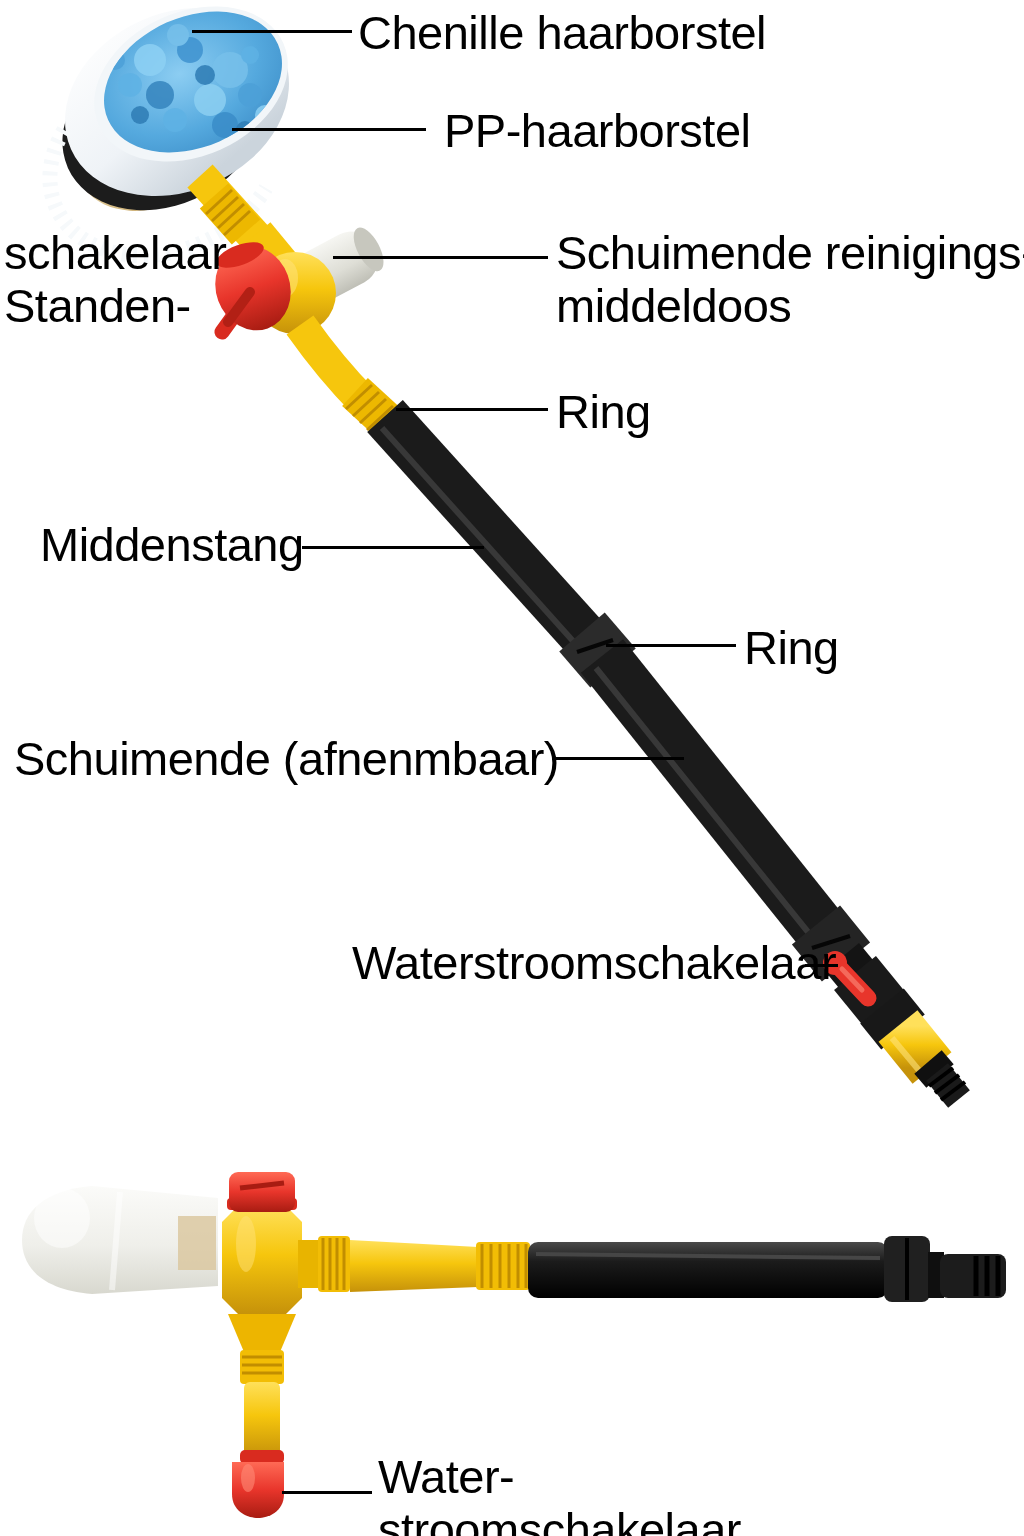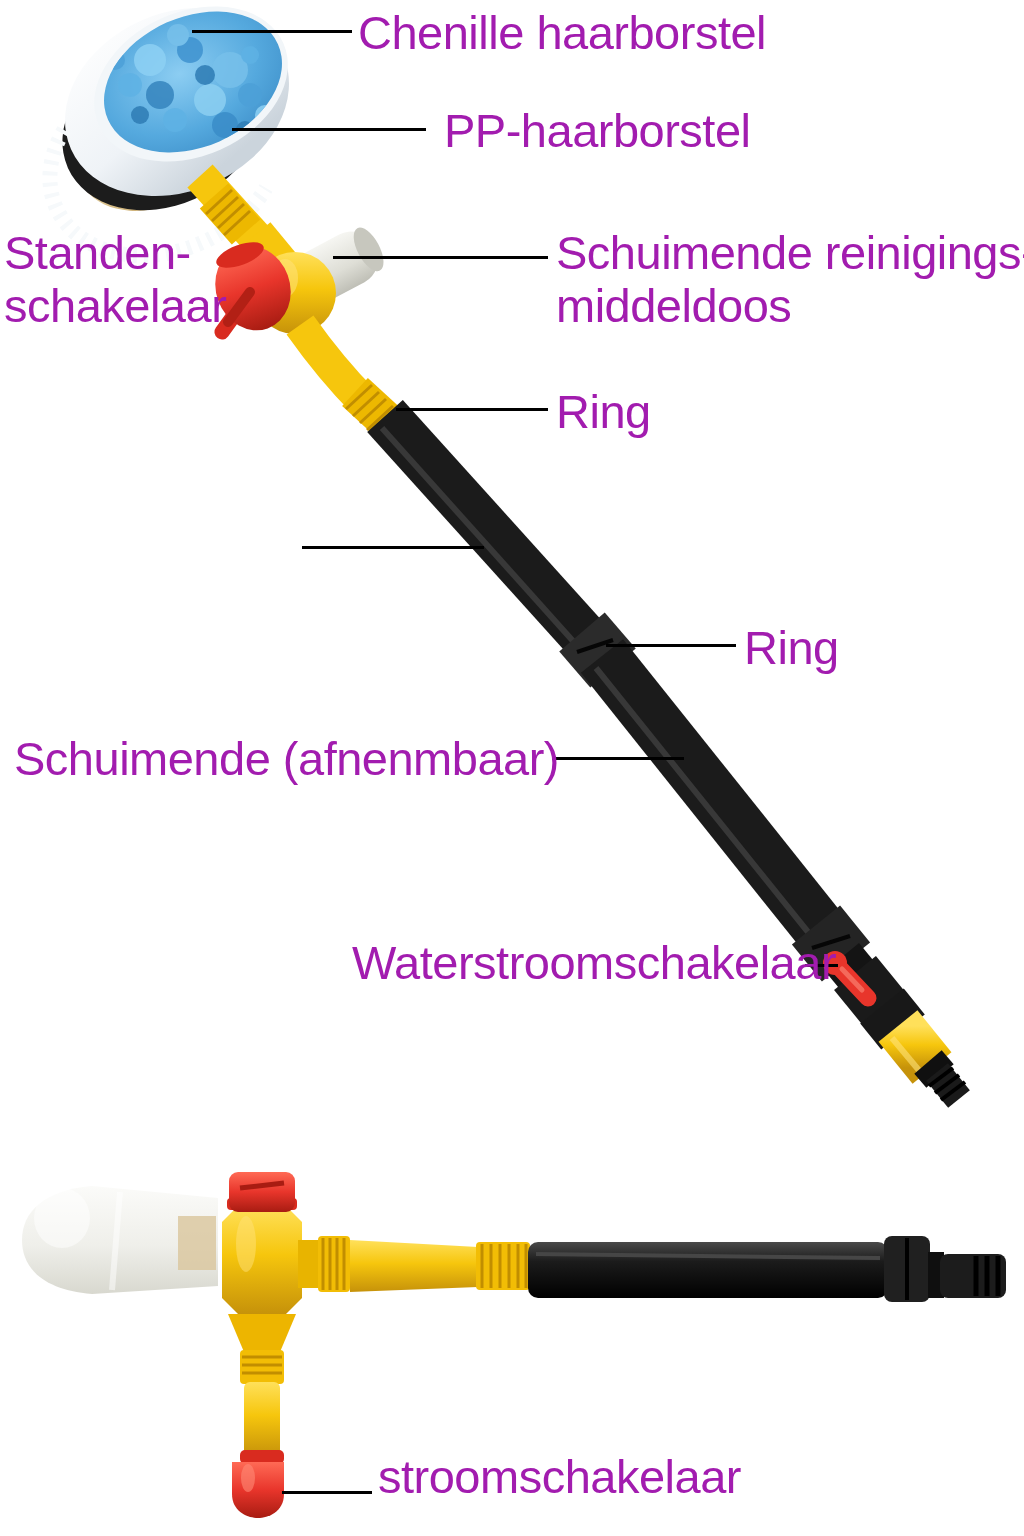--- a/index.html
+++ b/index.html
@@ -2,21 +2,21 @@
 <html><head>
 <meta charset="utf-8">
 <style>
   html,body{margin:0;padding:0;}
   body{
     width:1024px;height:1536px;position:relative;background:#ffffff;
     overflow:hidden;font-family:"Liberation Sans",sans-serif;
   }
   .stage{position:absolute;left:0;top:0;width:1024px;height:1536px;}
   .label{
-    position:absolute;color:#a21caf;font-size:47px;line-height:53px;
+    position:absolute;color:#000000;font-size:47px;line-height:53px;
     letter-spacing:-0.5px;white-space:nowrap;
   }
   .label span{display:block;}
   .leader{position:absolute;height:3px;background:#000;}
 </style>
 </head>
 <body>
 
 <svg class="stage" viewBox="0 0 1024 1536">
   <defs>
@@ -231,43 +231,45 @@
 
 <div class="label" style="left:358px;top:6px;">
   <span>Chenille haarborstel</span>
 </div>
 
 <div class="label" style="left:444px;top:104px;">
   <span>PP-haarborstel</span>
 </div>
 
 <div class="label" style="left:4px;top:226px;">
+  <span>schakelaar</span>
   <span>Standen-</span>
-  <span>schakelaar</span>
 </div>
 
 <div class="label" style="left:556px;top:226px;">
   <span>Schuimende reinigings-</span>
   <span>middeldoos</span>
 </div>
 
 <div class="label" style="left:556px;top:385px;">
   <span>Ring</span>
 </div>
 
 <div class="label" style="left:40px;top:518px;">
+  <span>Middenstang</span>
 </div>
 
 <div class="label" style="left:744px;top:621px;">
   <span>Ring</span>
 </div>
 
 <div class="label" style="left:14px;top:732px;">
   <span>Schuimende (afnenmbaar)</span>
 </div>
 
 <div class="label" style="left:352px;top:936px;">
   <span>Waterstroomschakelaar</span>
 </div>
 
 <div class="label" style="left:378px;top:1450px;">
+  <span>Water-</span>
   <span>stroomschakelaar</span>
 </div>
 
 </body></html>

